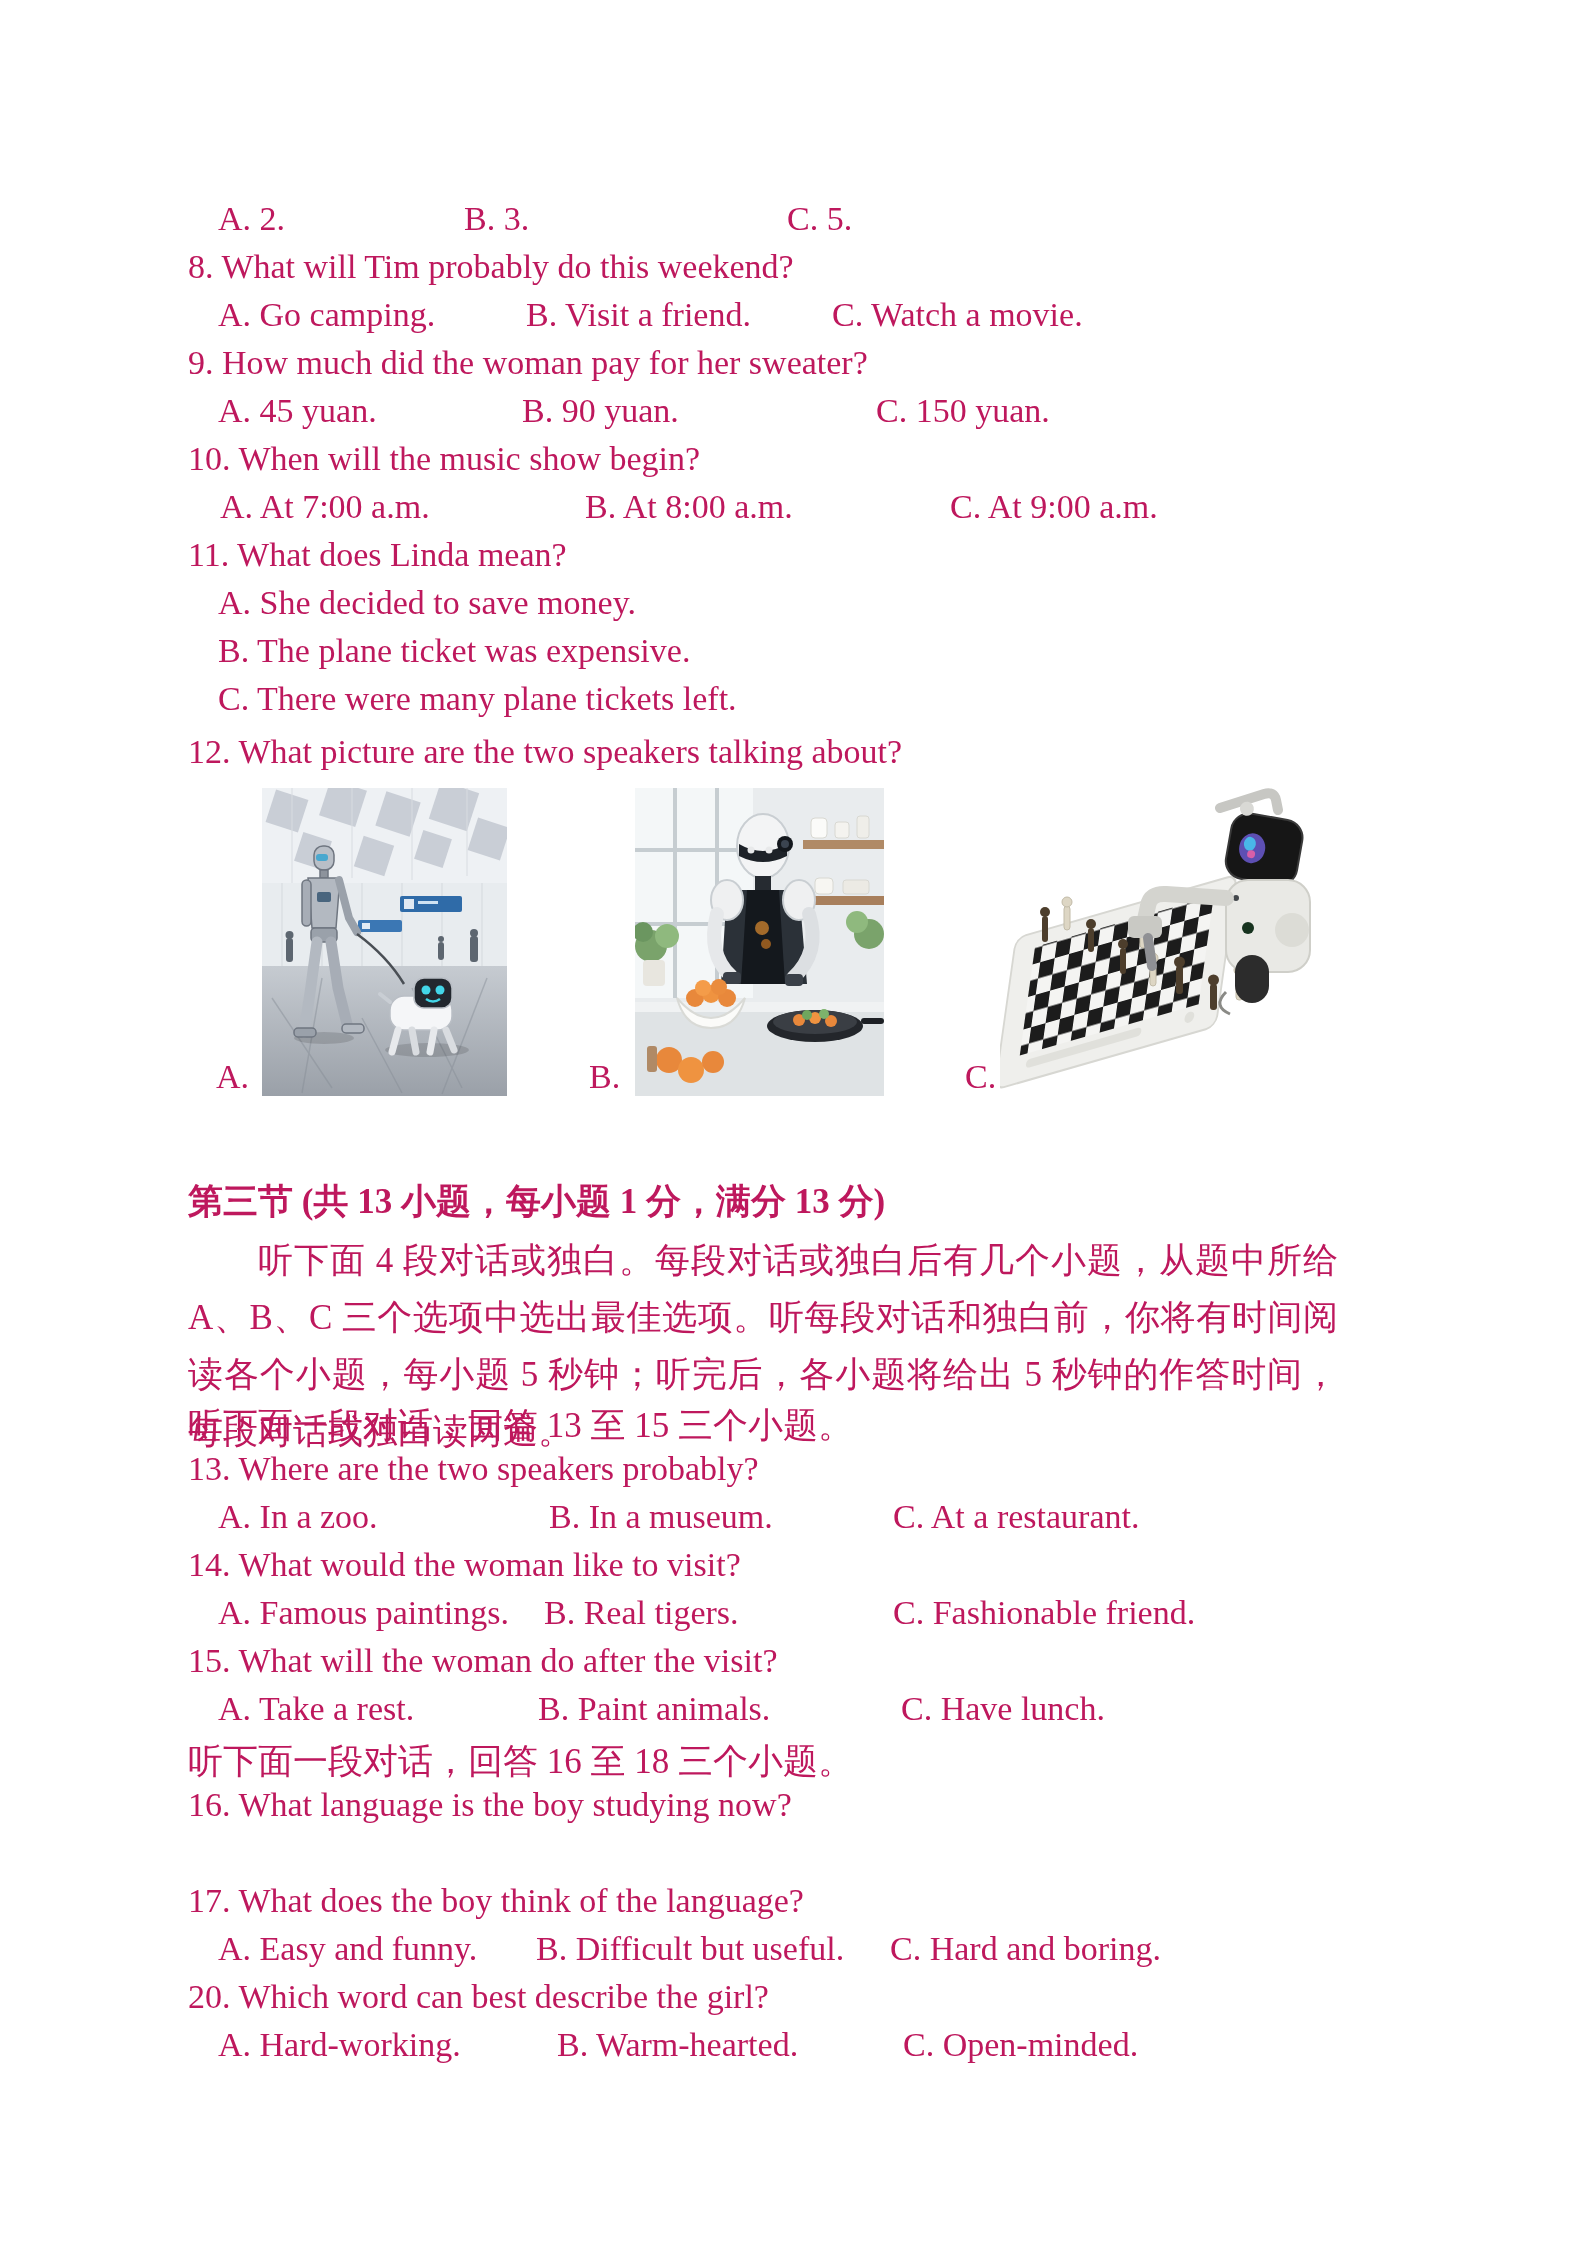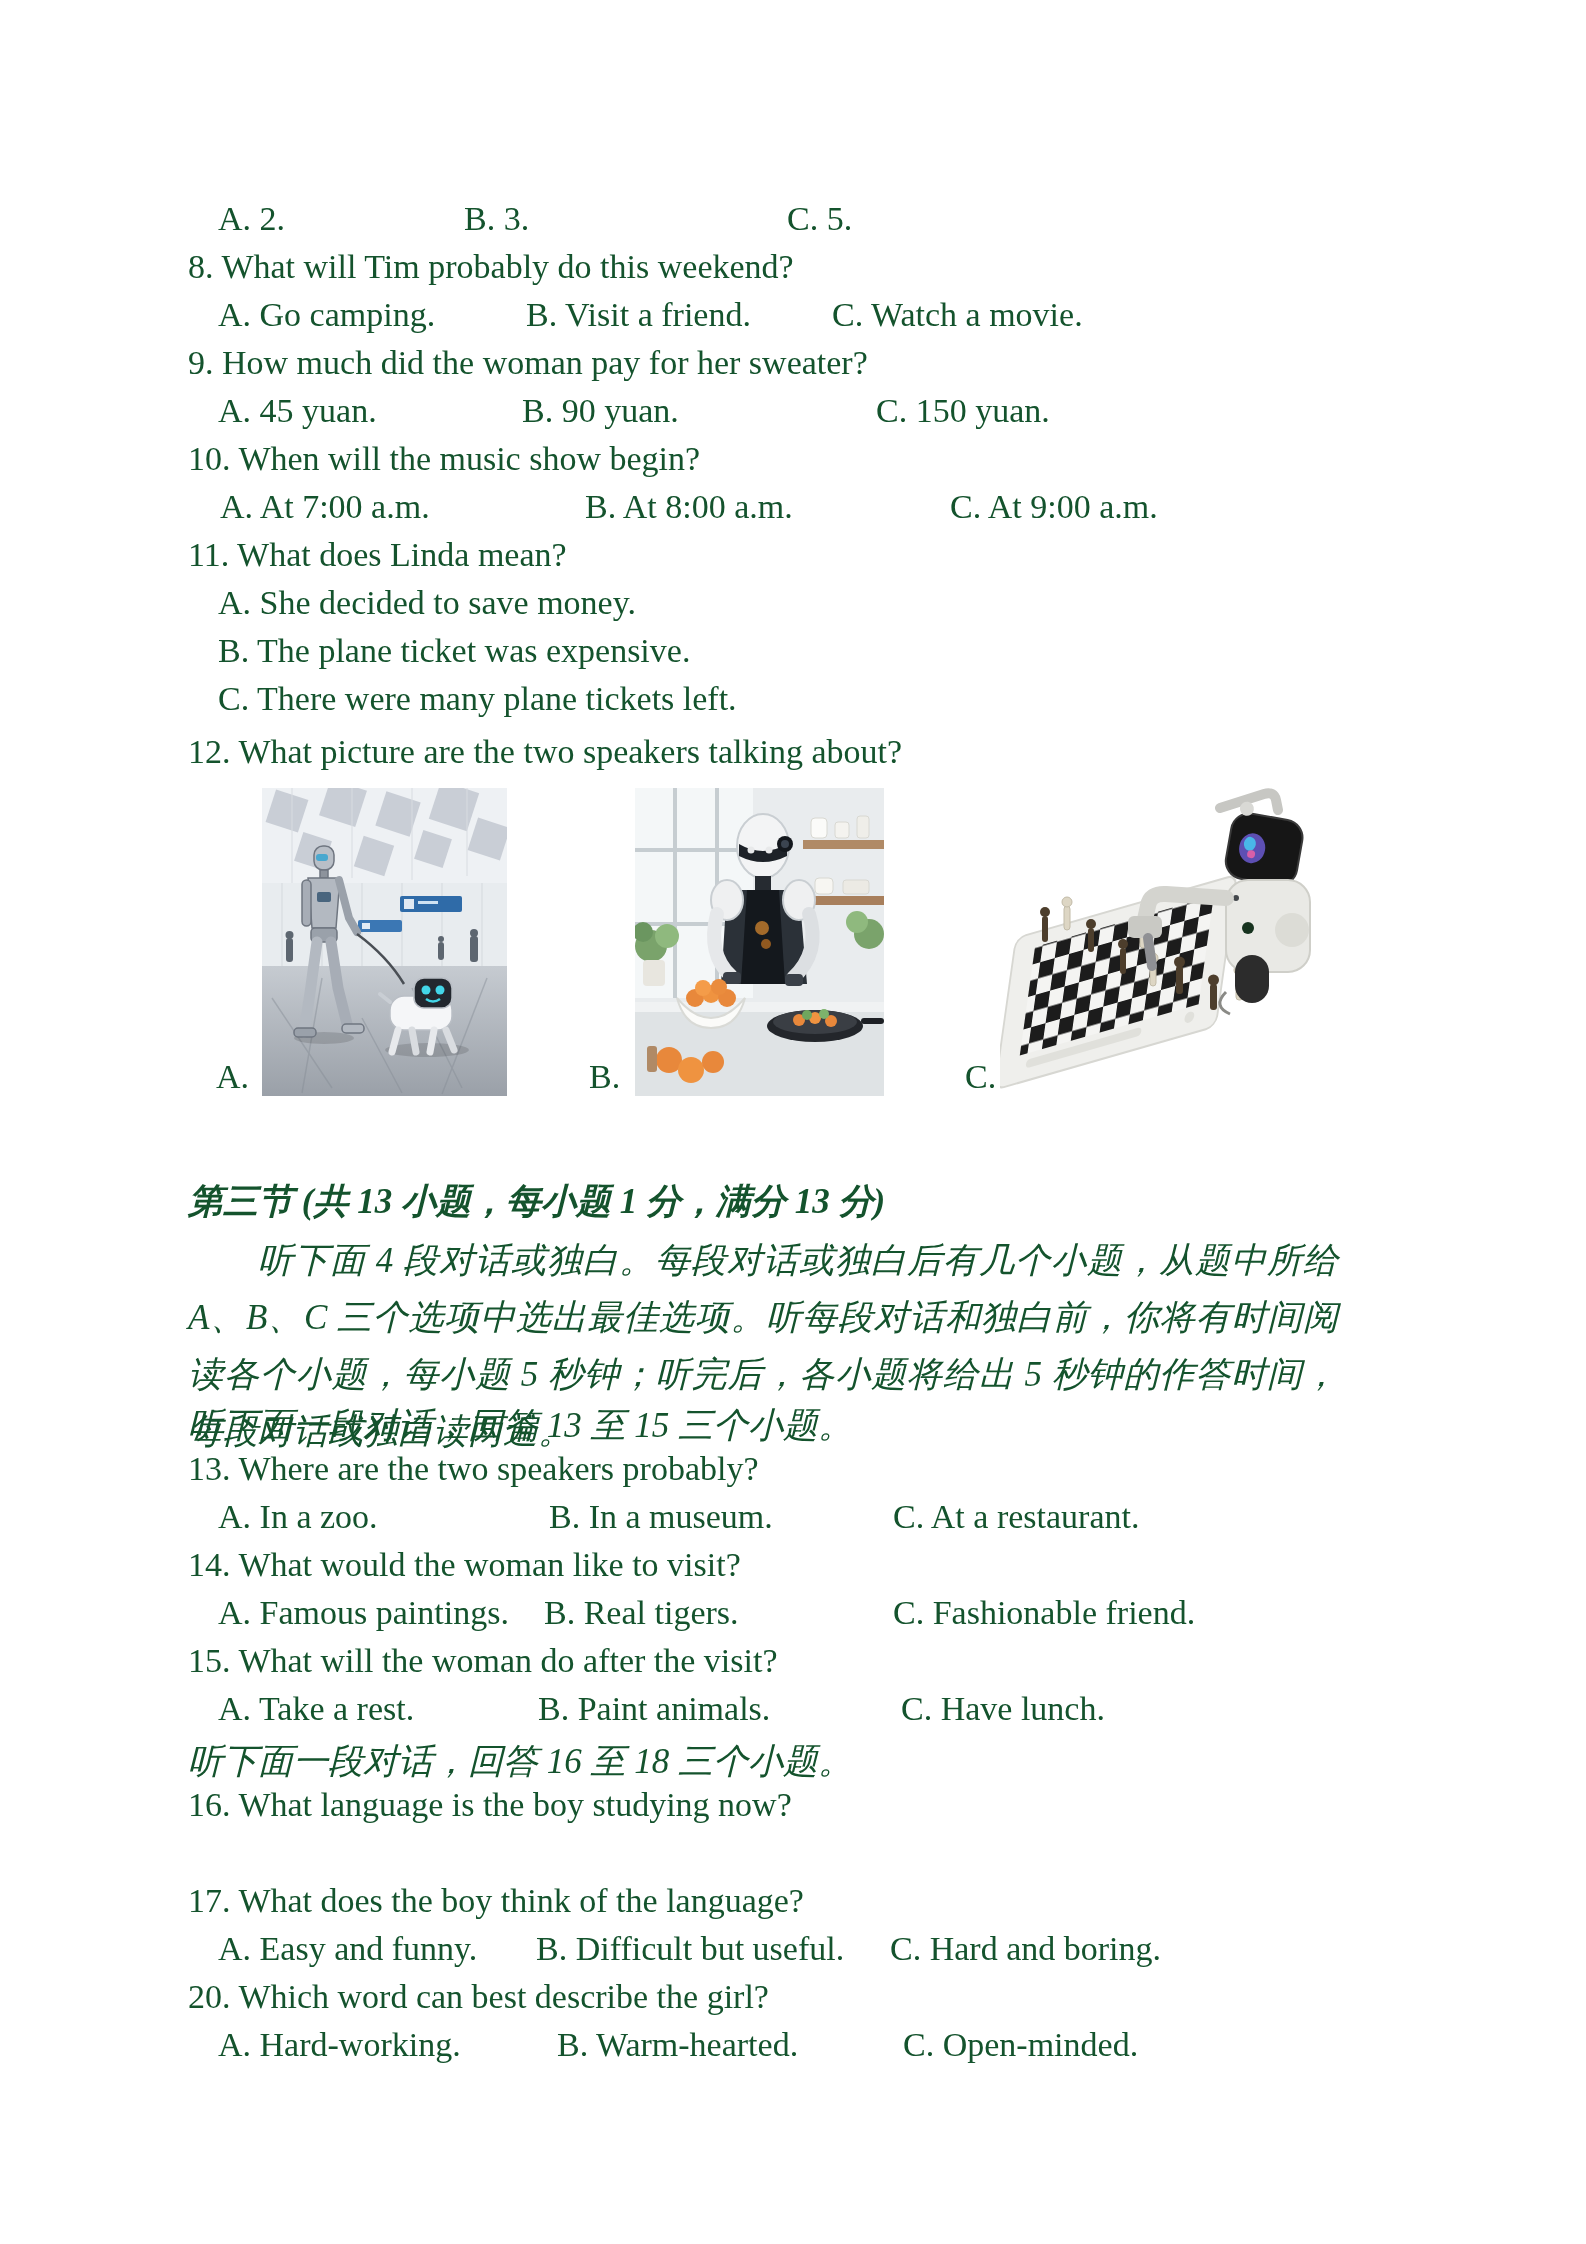--- a/index.html
+++ b/index.html
@@ -1,26 +1,26 @@
 <!DOCTYPE html>
 <html><head>
 <meta charset="utf-8">
 <style>
   html,body{margin:0;padding:0;background:#ffffff;}
   .page{
     position:relative;
     width:1586px;height:2244px;
     background:#ffffff;
     font-family:"Liberation Serif","DejaVu Serif",serif;
-    color:#14532d;
+    color:#be185d;
     overflow:hidden;
     border-radius:26px;
   }
   .line{position:absolute;left:188px;font-size:34px;white-space:nowrap;}
-  .cn{font-size:35px;font-style:italic;}
+  .cn{font-size:35px;}
   .optrow{position:absolute;left:0;top:0;width:100%;height:44px;}
   .optrow span{position:absolute;font-size:34px;white-space:nowrap;}
   .heading{font-weight:700;}
   .para{
     position:absolute;left:188px;top:1232px;width:1150px;
     font-size:35px;line-height:57px;
     text-align:justify;text-indent:70px;
   }
   .pic{position:absolute;}
   .pic svg{display:block;}

